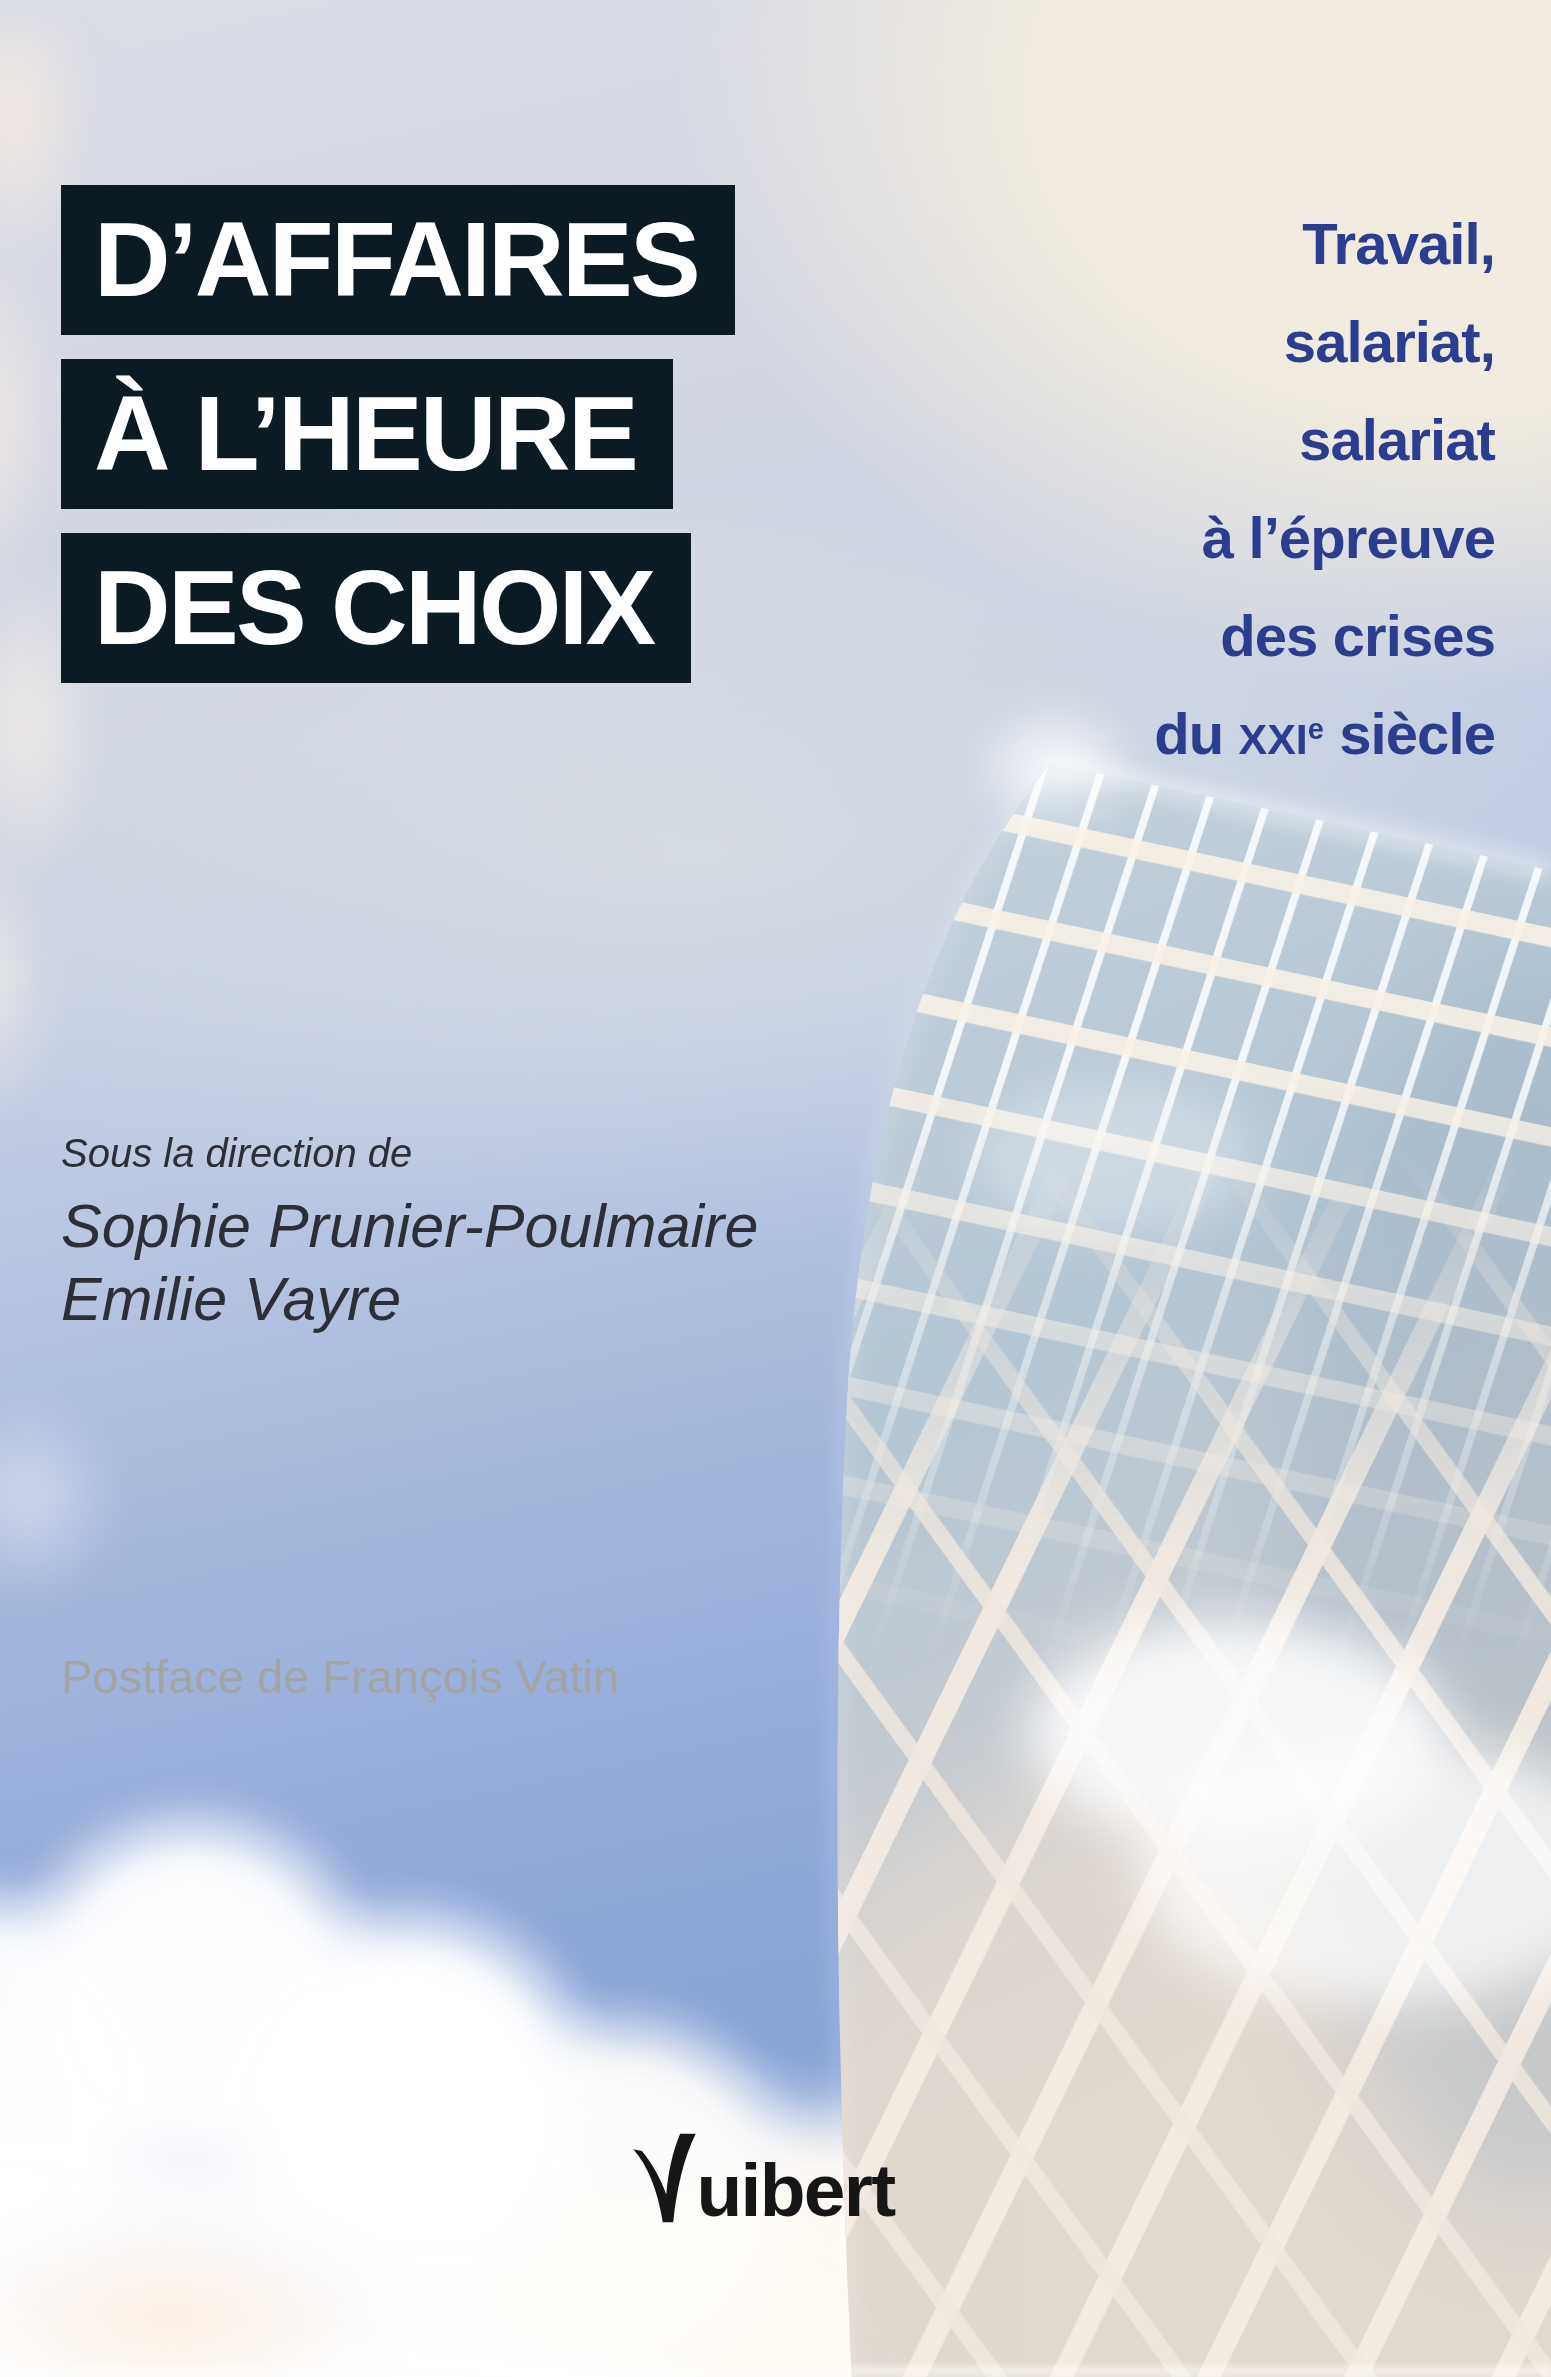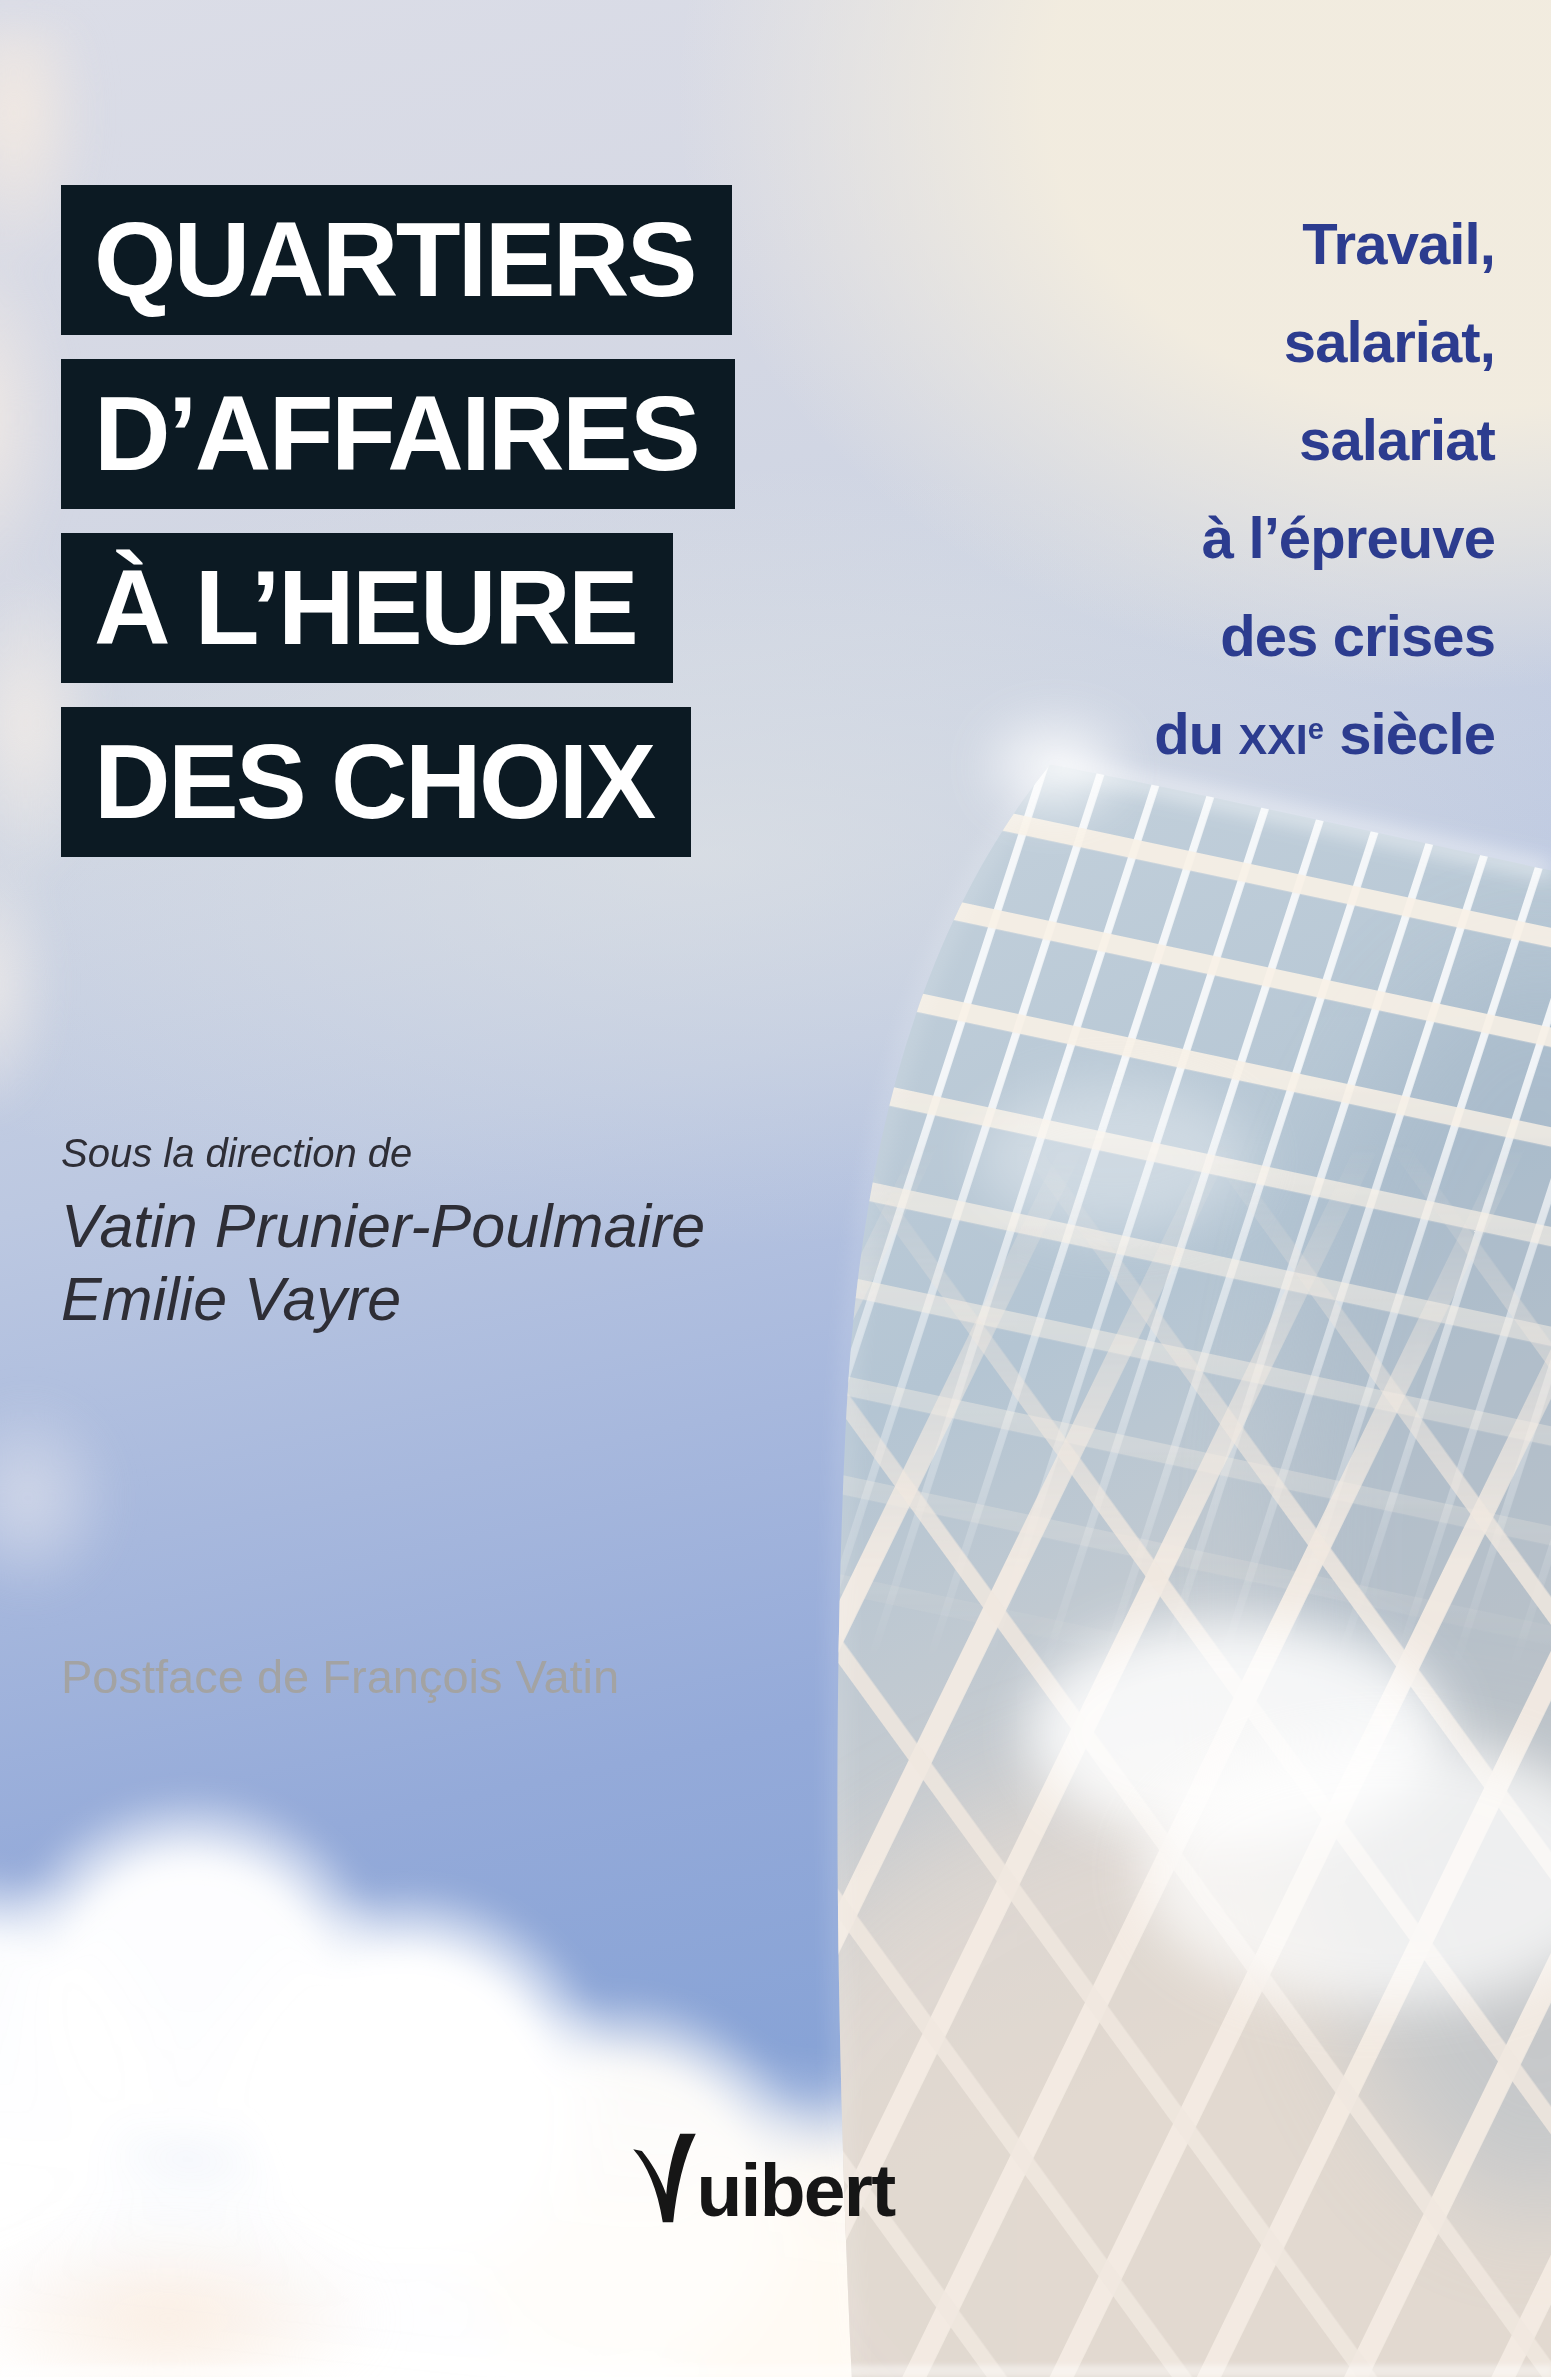--- a/index.html
+++ b/index.html
@@ -203,38 +203,37 @@
       <ellipse cx="1590" cy="2150" rx="280" ry="155" fill="#ffffff" opacity="0.72" filter="url(#blur30)"></ellipse>
       <ellipse cx="1280" cy="1330" rx="160" ry="85" fill="#ffffff" opacity="0.32" filter="url(#blur30)"></ellipse>
     </g>
 
     <path d="M 1206 878 C 1340 903 1560 952 1782 1000" fill="none" stroke="#ffffff" stroke-width="12" opacity="0.9" filter="url(#blur12)"></path>
     <path d="M 1206 878 C 1056 1062 988 1320 972 1620 C 955 1950 960 2350 978 2730" fill="none" stroke="#ffffff" stroke-width="6" opacity="0.5" filter="url(#blur12)"></path>
     <ellipse cx="1212" cy="880" rx="70" ry="46" fill="#ffffff" opacity="0.75" filter="url(#blur30)"></ellipse>
   </svg>
 
   <div class="title-block">
-    <div class="title-bar">QUARTIERS</div>
     <div class="title-bar">D’AFFAIRES</div>
     <div class="title-bar">À L’HEURE</div>
     <div class="title-bar">DES CHOIX</div>
   </div>
 
   <div class="subtitle-block">
     <div>Travail,</div>
     <div>salariat,</div>
     <div>salariat</div>
     <div>à l’épreuve</div>
     <div>des crises</div>
     <div><span>du </span><span class="roman">XXI</span><span class="ordinal">e</span><span> siècle</span></div>
   </div>
 
   <div class="byline-block">
     <div class="byline-intro">Sous la direction de</div>
-    <div class="author">Vatin Prunier-Poulmaire</div>
+    <div class="author">Sophie Prunier-Poulmaire</div>
     <div class="author">Emilie Vayre</div>
   </div>
 
   <div class="postface">Postface de François Vatin</div>
 
   <div class="publisher">
     <svg class="v-glyph" viewBox="0 0 80 106" xmlns="http://www.w3.org/2000/svg" aria-hidden="true">
       <path fill="#161616" d="M4 20
                C 20 38 32 66 38 104
                L 50 104

